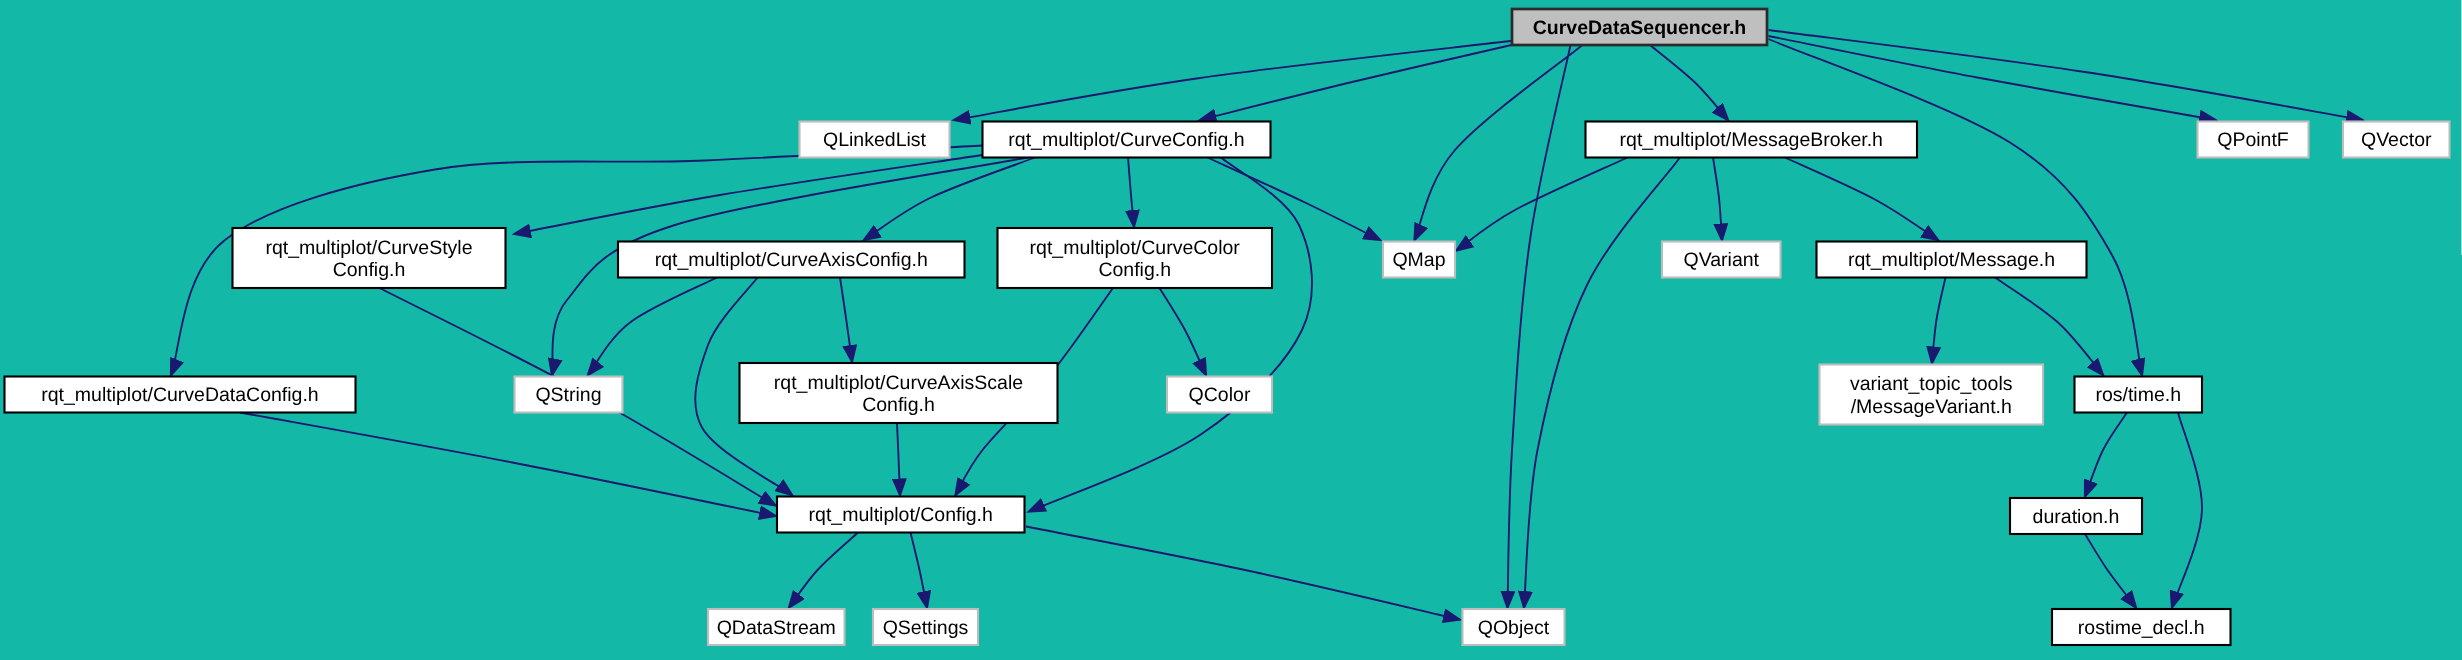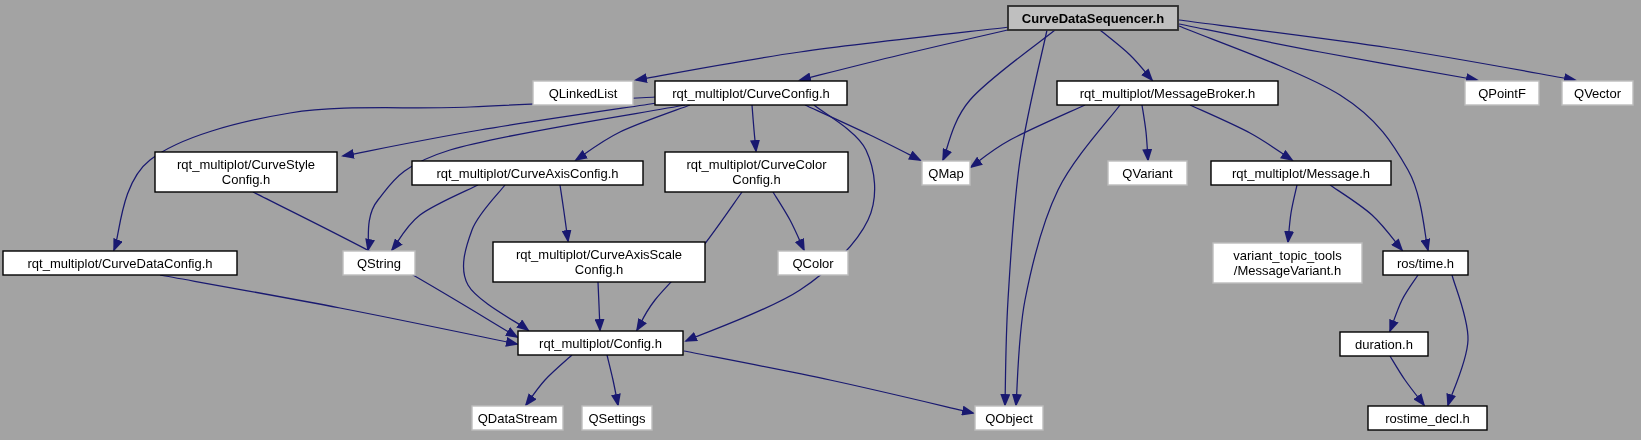--- a/index.html
+++ b/index.html
@@ -4,21 +4,21 @@
 <style>
   html, body {
     margin: 0; padding: 0;
     background: #ffffff;
     font-family: "Liberation Sans", sans-serif;
   }
   .graph-wrap {
     position: relative;
     width: 1641px;
     height: 440px;
-    background: #a3a3a3;
+    background: #14b8a6;
     overflow: hidden;
   }
   svg { display: block; }
   .node-rect { fill: #ffffff; stroke-width: 1.4px; }
   .node-rect.internal { stroke: #000000; }
   .node-rect.external { stroke: #bdbdbd; }
   .node-rect.root { fill: #bfbfbf; stroke: #2b2b2b; stroke-width: 1.8px; }
   .node-label {
     font-family: "Liberation Sans", sans-serif;
     font-size: 13px;

